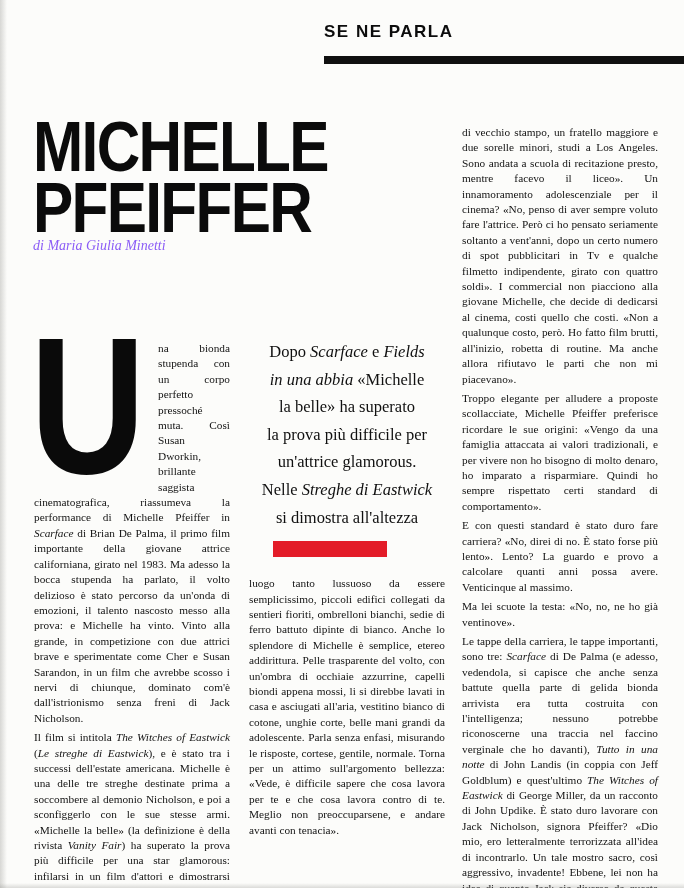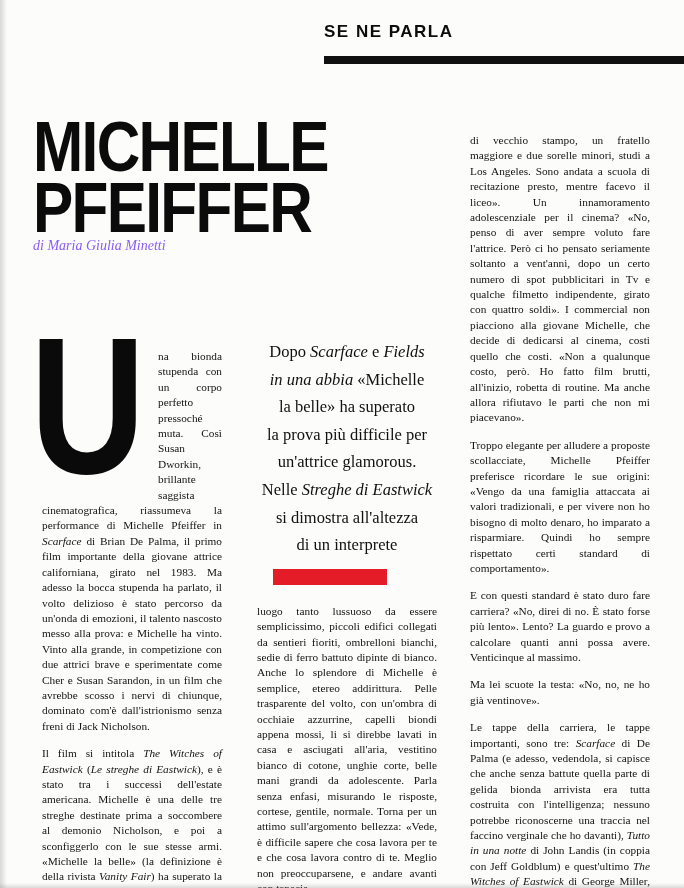--- a/index.html
+++ b/index.html
@@ -65,21 +65,21 @@
     width: 204px;
     font-family: "Liberation Serif", serif;
     font-size: 11.3px;
     line-height: 15.4px;
     text-align: justify;
     color: #131313;
   }
   .col-left  { left: 30px;  top: 337px; }
   .col-mid   { left: 245px; top: 338px; }
   .col-right { left: 458px; top: 121px; }
-  .para { margin: 12px; }
+  .para { margin: 4px; }
 
   
   .dropcap {
     float: left;
     width: 120px;
     height: 150px;
     margin: 2px 8px 4px 0;
     overflow: hidden;
   }
   .dropcap-letter {
@@ -145,21 +145,20 @@
 
   <div class="col col-mid">
     <div class="pull-quote">
         <div class="pq-line">Dopo <i>Scarface</i> e <i>Fields</i></div>
         <div class="pq-line"><i>in una abbia</i> «Michelle</div>
         <div class="pq-line">la belle» ha superato</div>
         <div class="pq-line">la prova più difficile per</div>
         <div class="pq-line">un'attrice glamorous.</div>
         <div class="pq-line">Nelle <i>Streghe di Eastwick</i></div>
         <div class="pq-line">si dimostra all'altezza</div>
-        <div class="pq-line">di un interprete</div>
       </div>
     <div class="red-bar" style="background: rgb(227, 28, 40);"></div>
     <div class="mid-body">
         <p class="para">luogo tanto lussuoso da essere semplicissimo, piccoli edifici collegati da sentieri fioriti, ombrelloni bianchi, sedie di ferro battuto dipinte di bianco. Anche lo splendore di Michelle è semplice, etereo addirittura. Pelle trasparente del volto, con un'ombra di occhiaie azzurrine, capelli biondi appena mossi, li si direbbe lavati in casa e asciugati all'aria, vestitino bianco di cotone, unghie corte, belle mani grandi da adolescente. Parla senza enfasi, misurando le risposte, cortese, gentile, normale. Torna per un attimo sull'argomento bellezza: «Vede, è difficile sapere che cosa lavora per te e che cosa lavora contro di te. Meglio non preoccuparsene, e andare avanti con tenacia».</p>
       </div>
   </div>
 
   <div class="col col-right">
     <div>
         <p class="para">di vecchio stampo, un fratello maggiore e due sorelle minori, studi a Los Angeles. Sono andata a scuola di recitazione presto, mentre facevo il liceo». Un innamoramento adolescenziale per il cinema? «No, penso di aver sempre voluto fare l'attrice. Però ci ho pensato seriamente soltanto a vent'anni, dopo un certo numero di spot pubblicitari in Tv e qualche filmetto indipendente, girato con quattro soldi». I commercial non piacciono alla giovane Michelle, che decide di dedicarsi al cinema, costi quello che costi. «Non a qualunque costo, però. Ho fatto film brutti, all'inizio, robetta di routine. Ma anche allora rifiutavo le parti che non mi piacevano».</p>

